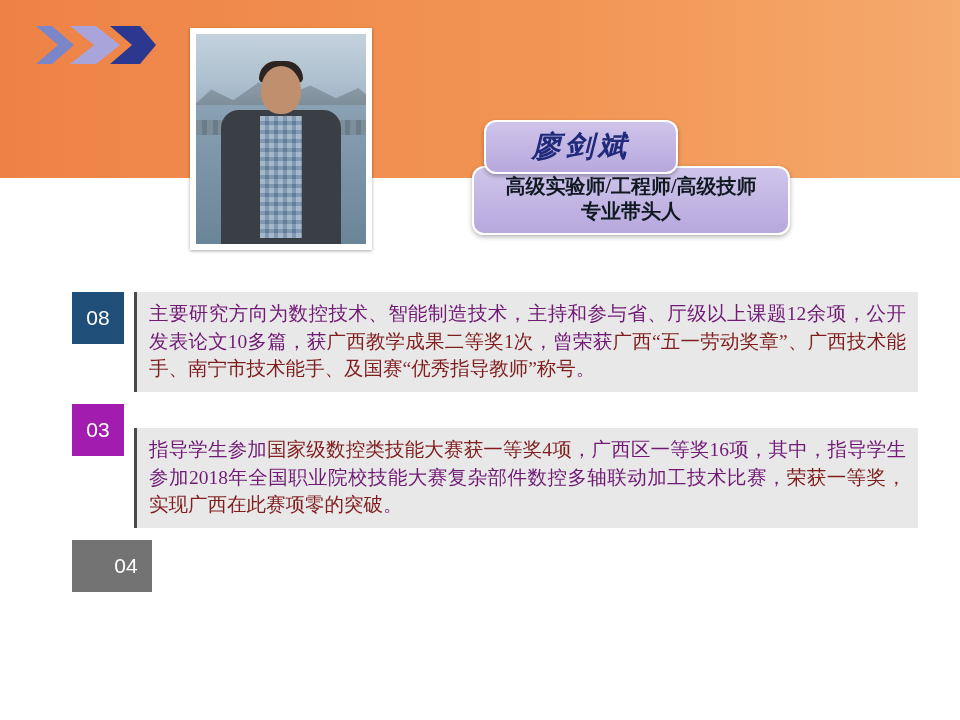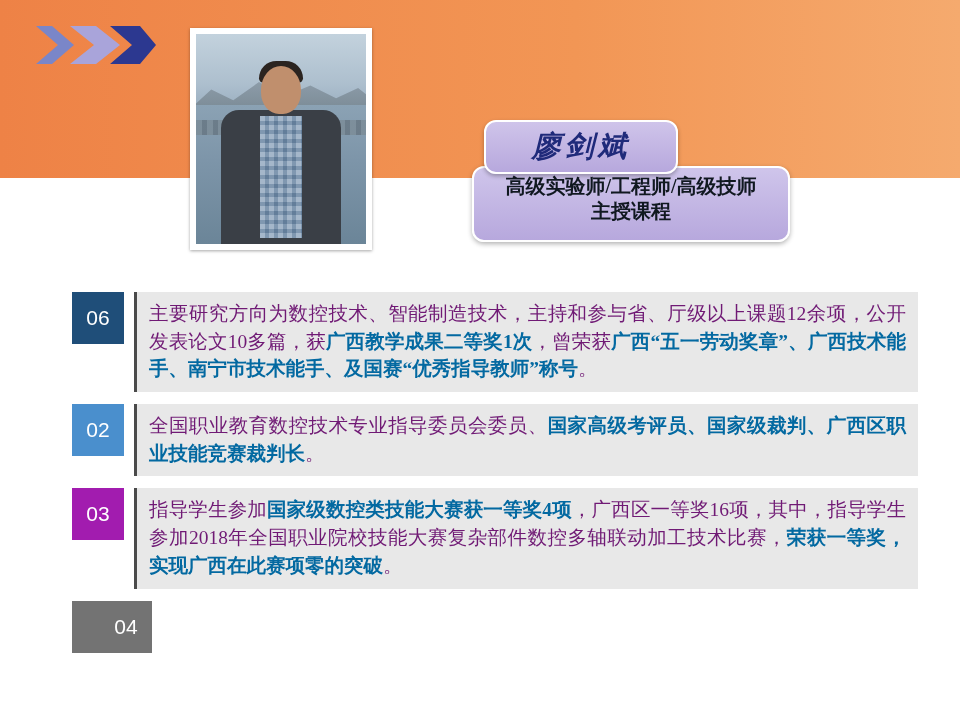--- a/index.html
+++ b/index.html
@@ -128,21 +128,21 @@
   .title-badge {
     position: relative;
     top: -8px;
     width: 318px;
     min-height: 62px;
     border-radius: 12px;
     background: linear-gradient(#cfc5eb, #b7a8dd);
     border: 2px solid #ffffff;
     box-shadow: 0 2px 5px rgba(0,0,0,.3);
     display: flex; flex-direction: column; align-items: center; justify-content: center;
-    padding: 6px 0 16px 0;
+    padding: 6px 0 9px 0;
     box-sizing: border-box;
     z-index: 2;
   }
   .title-badge div {
     font-size: 20px;
     font-weight: bold;
     color: #101820;
     line-height: 1.25;
   }
 
@@ -179,24 +179,24 @@
     border-left: 3px solid #4a4a4a;
     padding: 8px 12px 9px 12px;
     box-sizing: border-box;
     font-size: 19.5px;
     line-height: 1.42;
     color: #111111;
     text-align: justify;
   }
   .row-1 .text-box { min-height: 98px; }
   .row-2 .text-box { min-height: 68px; }
-  .row-3 .text-box { min-height: 96px; }
+  .row-3 .text-box { min-height: 96px; margin-top: 24px; }
   .row-4 .text-box { min-height: 68px; }
 
-  .hl { color: #0369a1; font-weight: bold; }
+  .hl { color: #7f1d1d; font-weight: normal; }
   .plain { color: #701a75; }
 </style>
 </head>
 <body>
 
 <div class="banner">
   <div class="banner-fade"></div>
   <svg class="chevrons" viewBox="0 0 120 46">
     <polygon points="0,4 16,4 38,23 16,42 0,42 22,23" fill="#7a86c8"></polygon>
     <polygon points="34,4 60,4 84,23 60,42 34,42 58,23" fill="#a9a4da"></polygon>
@@ -216,35 +216,31 @@
     <div class="person-head"></div>
   </div>
 </div>
 
 <div class="nameplate-wrap">
   <div class="name-badge">
     <span>廖剑斌</span>
   </div>
   <div class="title-badge">
     <div>高级实验师/工程师/高级技师</div>
-    <div>主授课程</div>
+    <div>专业带头人</div>
   </div>
 </div>
 
 <div class="rows">
 
   <div class="row row-1">
-    <div class="num n1">06</div>
+    <div class="num n1">08</div>
     <div class="text-box"><span class="plain">主要研究方向为数控技术、智能制造技术，主持和参与省、厅级以上课题12余项，公开发表论文10多篇，获</span><span class="hl">广西教学成果二等奖1次</span><span class="plain">，曾荣获</span><span class="hl">广西“五一劳动奖章”、广西技术能手、南宁市技术能手、及国赛“优秀指导教师”称号</span><span class="plain">。</span></div>
   </div>
 
-  <div class="row row-2">
-    <div class="num n2">02</div>
-    <div class="text-box"><span class="plain">全国职业教育数控技术专业指导委员会委员、</span><span class="hl">国家高级考评员、国家级裁判、广西区职业技能竞赛裁判长</span><span class="plain">。</span></div>
-  </div>
 
   <div class="row row-3">
     <div class="num n3">03</div>
     <div class="text-box"><span class="plain">指导学生参加</span><span class="hl">国家级数控类技能大赛获一等奖4项</span><span class="plain">，广西区一等奖16项，其中，指导学生参加2018年全国职业院校技能大赛复杂部件数控多轴联动加工技术比赛，</span><span class="hl">荣获一等奖，实现广西在此赛项零的突破</span><span class="plain">。</span></div>
   </div>
 
   <div class="row row-4">
     <div class="num n4">04</div>
   </div>
 

